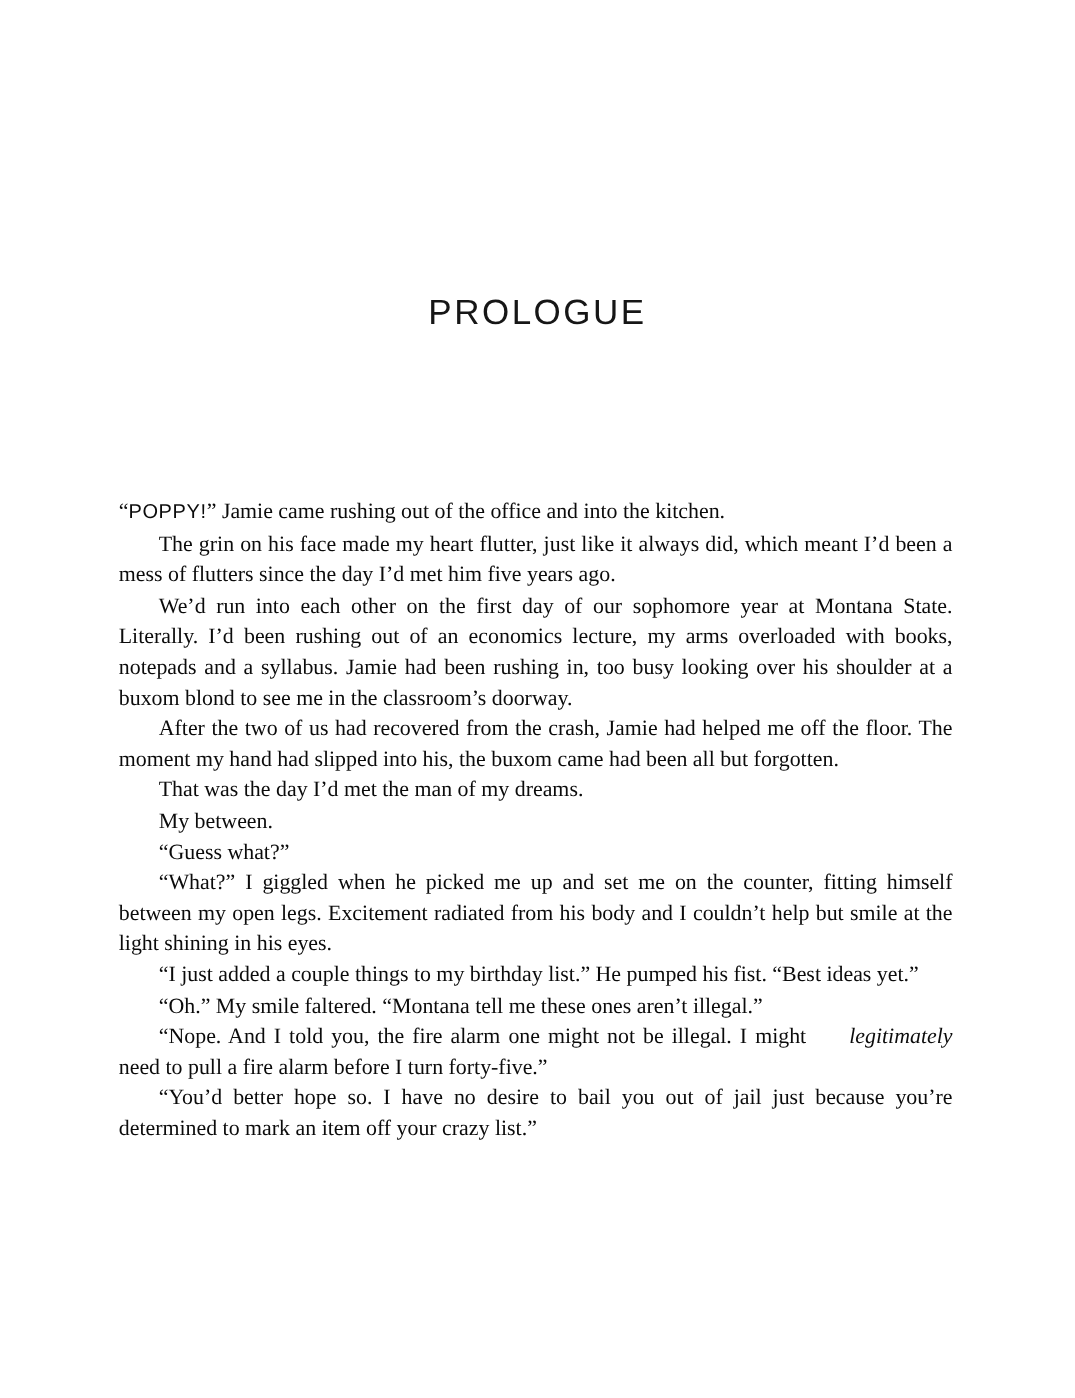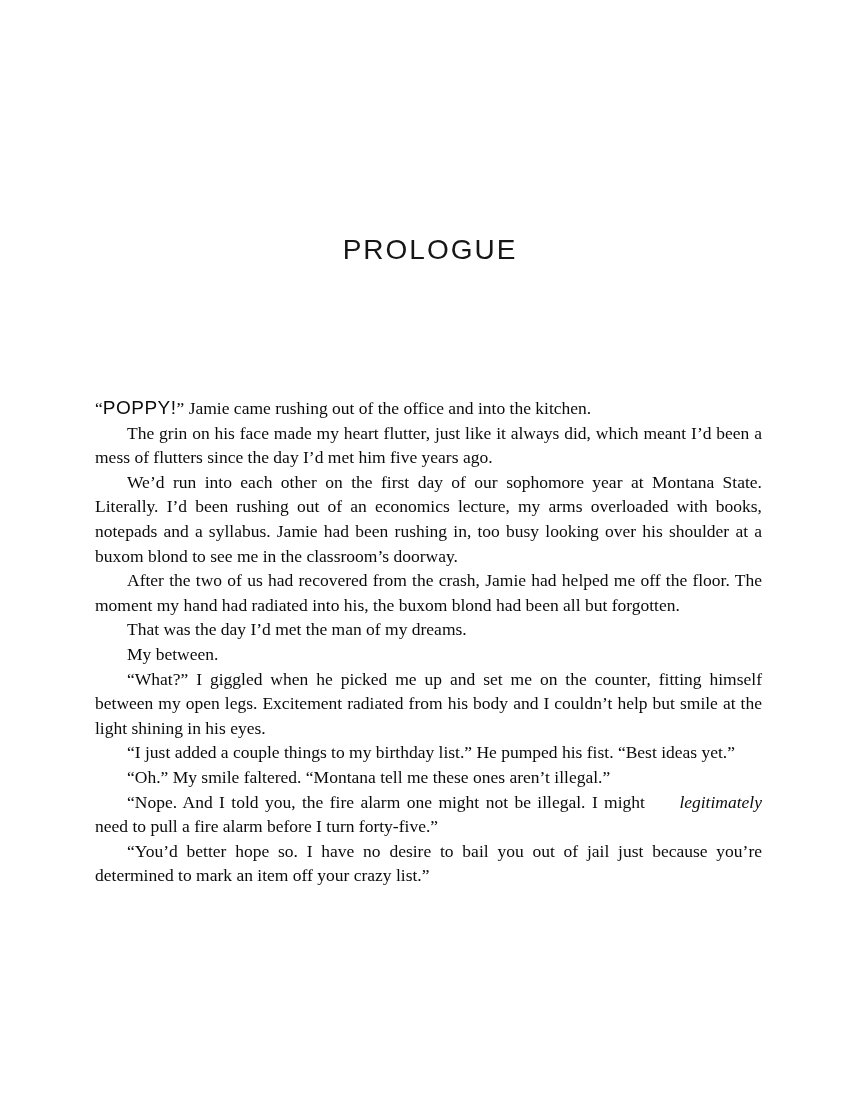--- a/index.html
+++ b/index.html
@@ -35,36 +35,37 @@
     text-align: justify;
   }
   .para {
     margin: 0;
     text-indent: 32px;
   }
   .para.no-indent { text-indent: 0; }
   .run-normal { }
   .run-sans {
     font-family: "Liberation Sans", sans-serif;
-    font-size: 19px;
+    font-size: 16px;
     letter-spacing: 0.5px;
   }
   .run-italic { font-style: italic; margin-left: 28px; }
 </style>
 </head>
 <body>
 
 <div class="page" style="background: rgb(255, 255, 255); color: rgb(11, 11, 11);">
   <h1 class="chapter-title" style="color: rgb(22, 22, 22);">PROLOGUE</h1>
   <div class="body-text">
       <p class="para no-indent"><span class="run-normal">“</span><span class="run-sans">POPPY!</span><span class="run-normal">” Jamie came rushing out of the office and into the kitchen.</span></p>
       <p class="para"><span class="run-normal">The grin on his face made my heart flutter, just like it always did, which meant I’d been a mess of flutters since the day I’d met him five years ago.</span></p>
       <p class="para"><span class="run-normal">We’d run into each other on the first day of our sophomore year at Montana State. Literally. I’d been rushing out of an economics lecture, my arms overloaded with books, notepads and a syllabus. Jamie had been rushing in, too busy looking over his shoulder at a buxom blond to see me in the classroom’s doorway.</span></p>
-      <p class="para"><span class="run-normal">After the two of us had recovered from the crash, Jamie had helped me off the floor. The moment my hand had radiated into his, the buxom blond had been all but forgotten.</span></p>
+      <p class="para"><span class="run-normal">After the two of us had recovered from the crash, Jamie had helped me off the floor. The moment my hand had slipped into his, the buxom came had been all but forgotten.</span></p>
       <p class="para"><span class="run-normal">That was the day I’d met the man of my dreams.</span></p>
       <p class="para"><span class="run-normal">My between.</span></p>
+      <p class="para"><span class="run-normal">“Guess what?”</span></p>
       <p class="para"><span class="run-normal">“What?” I giggled when he picked me up and set me on the counter, fitting himself between my open legs. Excitement radiated from his body and I couldn’t help but smile at the light shining in his eyes.</span></p>
       <p class="para"><span class="run-normal">“I just added a couple things to my birthday list.” He pumped his fist. “Best ideas yet.”</span></p>
       <p class="para"><span class="run-normal">“Oh.” My smile faltered. “Montana tell me these ones aren’t illegal.”</span></p>
       <p class="para"><span class="run-normal">“Nope. And I told you, the fire alarm one might not be illegal. I might </span><span class="run-italic">legitimately</span><span class="run-normal"> need to pull a fire alarm before I turn forty-five.”</span></p>
       <p class="para"><span class="run-normal">“You’d better hope so. I have no desire to bail you out of jail just because you’re determined to mark an item off your crazy list.”</span></p>
     </div>
 </div>
 
 </body></html>

